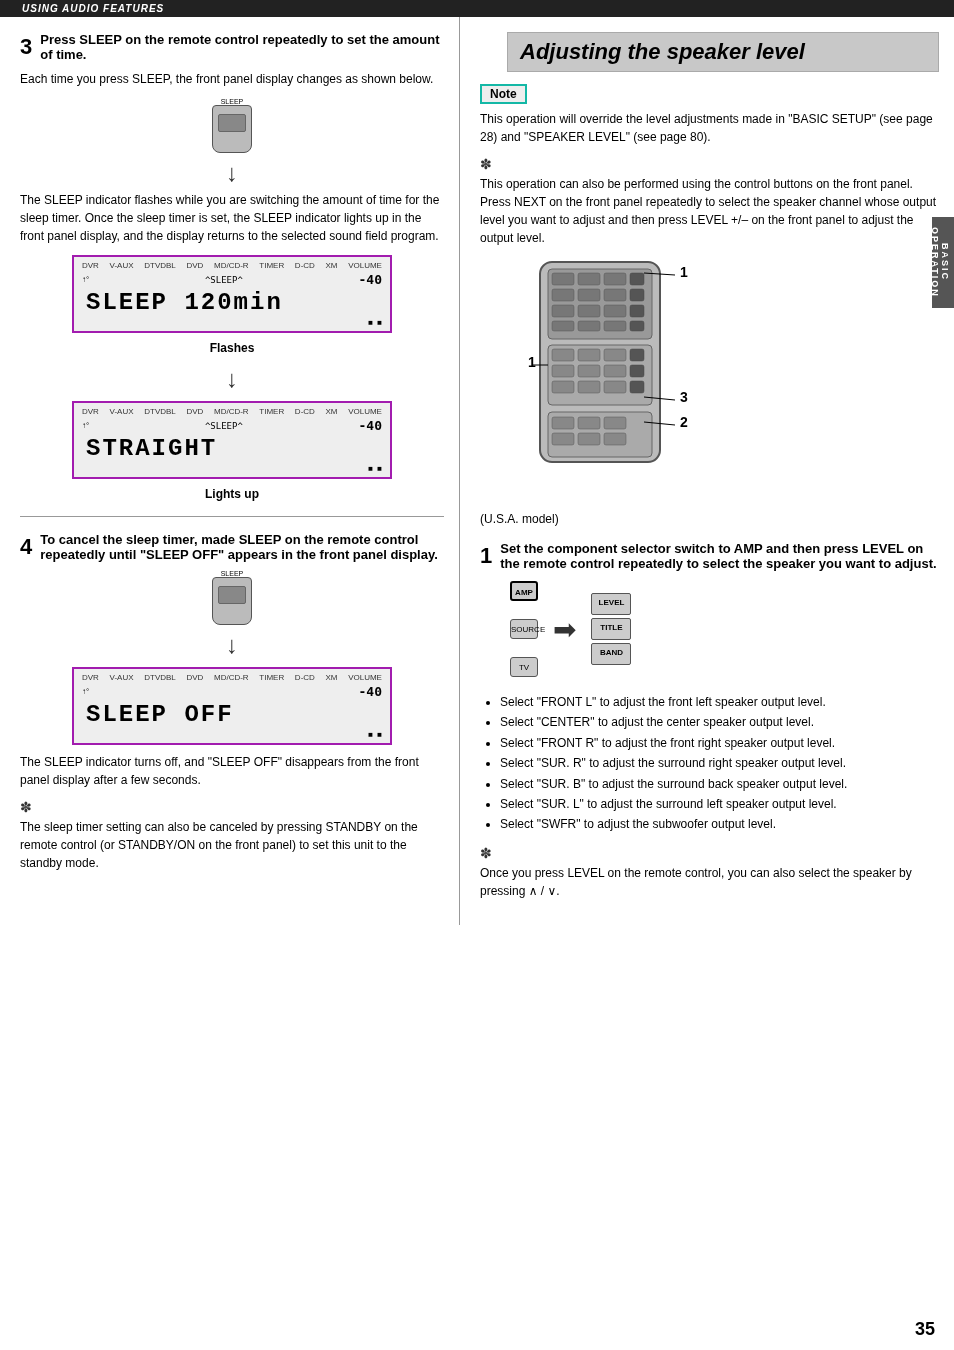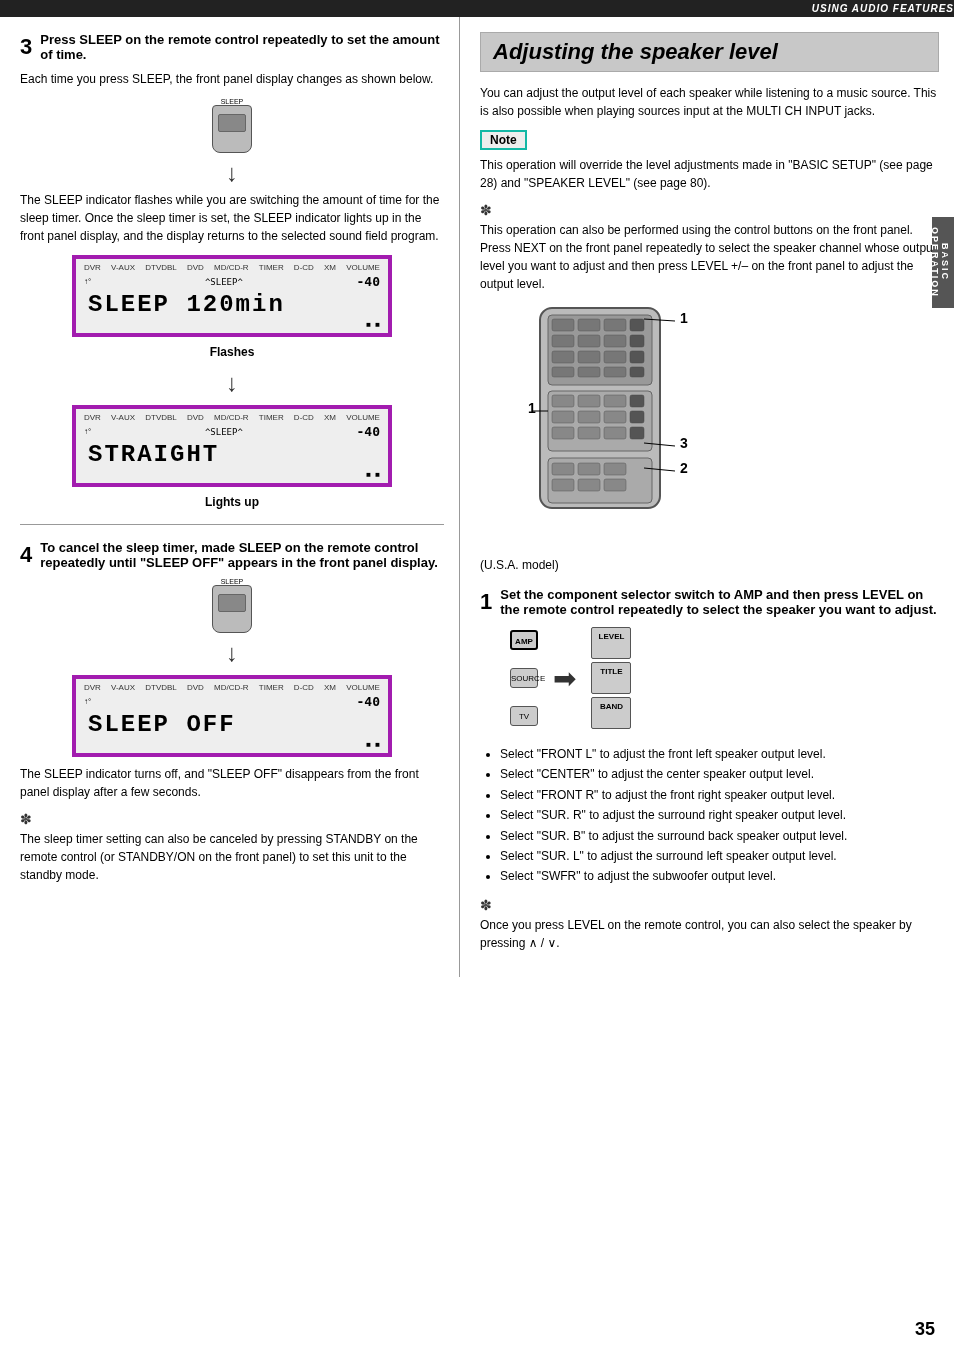--- a/index.html
+++ b/index.html
@@ -13,22 +13,21 @@
       position: relative;
     }
 
     
     .top-bar {
       background: #222;
       color: #fff;
       font-size: 10px;
       font-weight: bold;
       font-style: italic;
-      text-align: right;
-      padding: 3px 0;
+      padding: 3px 22px;
       letter-spacing: 1px;
     }
 
     
     .main-content {
       display: flex;
       flex-direction: row;
       padding: 0;
     }
 
@@ -74,21 +73,21 @@
       padding: 6px 10px;
       margin: 10px 0;
       font-size: 11px;
       font-family: monospace;
       background: #f9f9f9;
       line-height: 1.7;
     }
 
     
     .display-box {
-      border: 4px solid #a21caf;
+      border: 2px solid #a21caf;
       padding: 4px 8px;
       margin: 8px auto;
       width: 320px;
       background: #eee;
     }
 
     .display-header {
       display: flex;
       justify-content: space-between;
       font-size: 8px;
@@ -135,20 +134,21 @@
 
     
     .right-title {
       background: #c8c8c8;
       padding: 6px 12px;
       font-size: 22px;
       font-style: italic;
       font-weight: bold;
       margin-bottom: 12px;
       border: 1px solid #aaa;
+      margin-left: 27px;
     }
 
     .note-box {
       border: 2px solid #14b8a6;
       display: inline-block;
       padding: 1px 8px;
       font-weight: bold;
       font-size: 12px;
       margin-bottom: 6px;
       background: #eee;
@@ -229,21 +229,21 @@
     }
 
     .level-btn-group {
       display: flex;
       flex-direction: column;
       gap: 3px;
     }
 
     .level-btn {
       width: 40px;
-      height: 32px;
+      height: 22px;
       border: 1px solid #555;
       border-radius: 2px;
       background: #ccc;
       font-size: 8px;
       text-align: center;
       line-height: 18px;
       font-weight: bold;
     }
 
     
@@ -452,21 +452,20 @@
         <div class="section-body">The sleep timer setting can also be canceled by pressing STANDBY on the remote control (or STANDBY/ON on the front panel) to set this unit to the standby mode.</div>
       </div>
     </div>
 
   </div>
 
   <div class="right-col">
 
     <div class="right-title">Adjusting the speaker level</div>
 
-    <div class="section-body">You can adjust the output level of each speaker while listening to a music source. This is also possible when playing sources input at the MULTI CH INPUT jacks.</div>
 
     <div style="margin-top:8px;">
       <div class="note-box">Note</div>
       <div class="note-text">This operation will override the level adjustments made in "BASIC SETUP" (see page 28) and "SPEAKER LEVEL" (see page 80).</div>
     </div>
 
     <div style="margin-bottom:10px;">
       <div class="tip-icon">✽</div>
       <div class="section-body">This operation can also be performed using the control buttons on the front panel. Press NEXT on the front panel repeatedly to select the speaker channel whose output level you want to adjust and then press LEVEL +/– on the front panel to adjust the output level.</div>
     </div>

